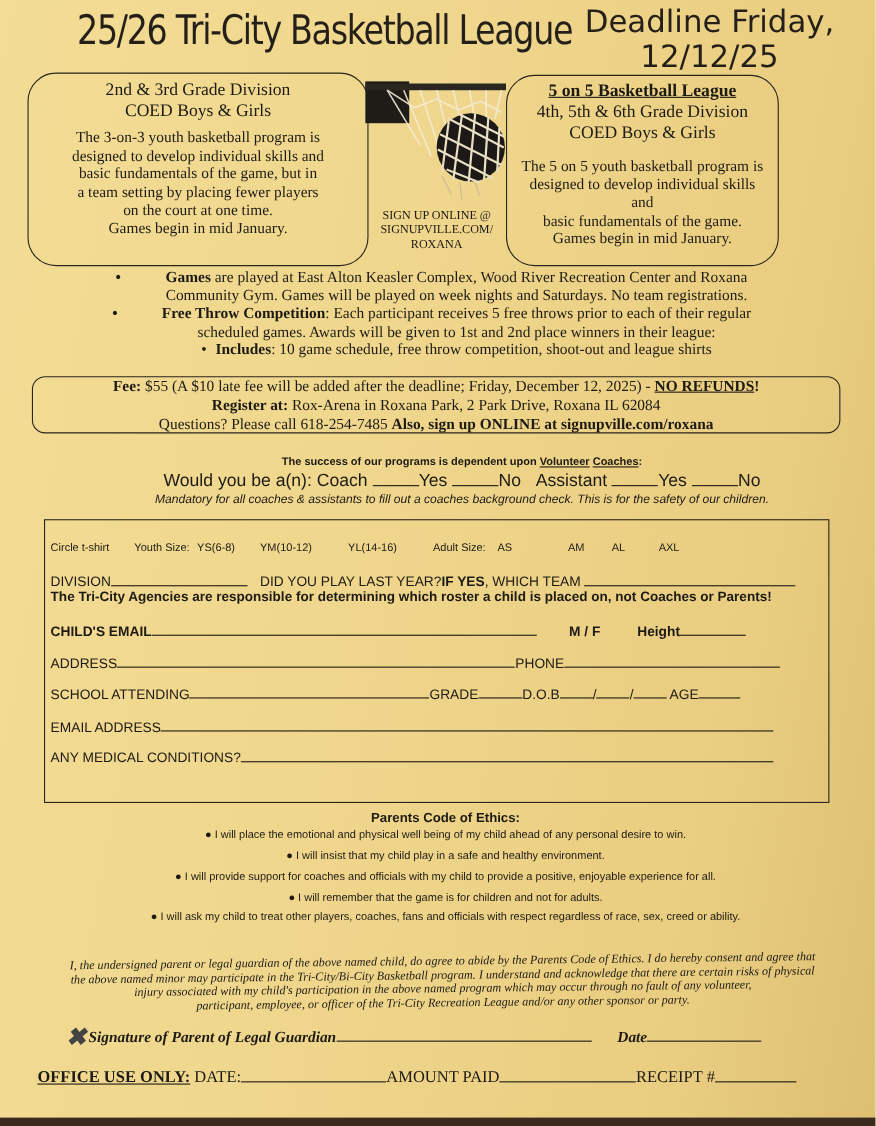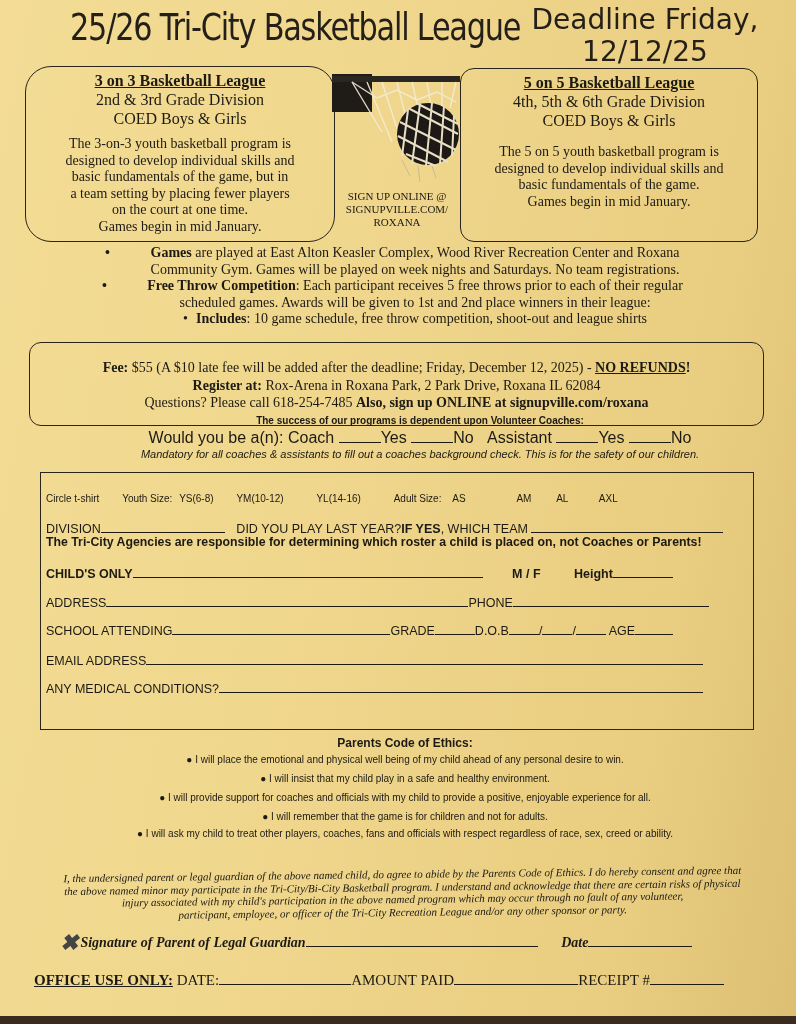--- a/index.html
+++ b/index.html
@@ -17,30 +17,30 @@
   }
   .deadline {
     left:530px; top:4px; width:230px; text-align:center;
     font-family:"DejaVu Sans", sans-serif; font-size:28px; line-height:32px; color:#241f18;
   }
   .box {
     position:absolute; border:1.5px solid #2a251c; border-radius:26px; text-align:center;
     box-sizing:border-box;
   }
   .box3 { left:25px; top:66px; width:310px; height:176px; padding-top:5px; }
-  .box5 { left:460px; top:68px; width:298px; height:174px; padding-top:5px;border-radius:14px; }
+  .box5 { left:460px; top:68px; width:248px; height:174px; padding-top:5px; }
   .box h2 { margin:0; font-size:16px; font-weight:bold; text-decoration:underline; line-height:18px; }
   .box .sub { font-size:16px; line-height:19px; }
   .box p { margin:8px 10px 0; font-size:14px; line-height:16.5px; }
   .hoop { left:332px; top:72px; width:130px; height:112px; }
   .signup { left:336px; top:190px; width:122px; text-align:center; font-size:11px; line-height:13px; }
   .bullets { left:95px; top:245px; width:640px; font-size:14px; line-height:16.5px; }
   .bullets .row { position:relative; text-align:center; }
   .dot { position:absolute; font-weight:bold; }
-  .feebox { left:29px; top:342px; width:735px; height:84px; border:1.5px solid #2a251c; border-radius:12px; text-align:center; font-size:14px; line-height:17.5px; padding-top:16px; box-sizing:border-box; }
+  .feebox { left:29px; top:342px; width:735px; height:52px; border:1.5px solid #2a251c; border-radius:12px; text-align:center; font-size:14px; line-height:17.5px; padding-top:0; box-sizing:border-box; }
   .vol { left:80px; top:413px; width:680px; text-align:center; font-family:"Liberation Sans", sans-serif; }
   .vol .h { font-size:10px; font-weight:bold; line-height:16px; }
   .vol .q { font-size:16px; line-height:18px; }
   .vol .m { font-size:11px; font-style:italic; line-height:14px; }
   .u { text-decoration:underline; }
   .formbox { left:40px; top:472px; width:714px; height:258px; border:1.5px solid #2a251c; box-sizing:border-box; }
   .f { position:absolute; font-family:"Liberation Sans", sans-serif; font-size:12.5px; white-space:nowrap; }
   .line { display:inline-block; border-bottom:1.2px solid #1d1a14; height:11px; vertical-align:baseline; }
   .ethics { left:40px; top:736px; width:730px; text-align:center; font-family:"Liberation Sans", sans-serif; font-size:10px; line-height:13px; }
   .ethics .h { font-size:12px; font-weight:bold; line-height:15px; margin-bottom:2px; }
@@ -54,21 +54,20 @@
 </head>
 <body>
 
 <div class="abs title">25/26 Tri-City Basketball League</div>
 <div class="abs deadline">
   <div>Deadline Friday,</div>
   <div>12/12/25</div>
 </div>
 
 <div class="box box3">
-  <h2>3 on 3 Basketball League</h2>
   <div class="sub">2nd &amp; 3rd Grade Division</div>
   <div class="sub">COED Boys &amp; Girls</div>
   <p>
     <span>The 3-on-3 youth basketball program is</span><br>
     <span>designed to develop individual skills and</span><br>
     <span>basic fundamentals of the game, but in</span><br>
     <span>a team setting by placing fewer players</span><br>
     <span>on the court at one time.</span><br>
     <span>Games begin in mid January.</span>
   </p>
@@ -167,21 +166,21 @@
   </div>
 
   <div class="f" style="left:5px; top:48px;">
     <span>DIVISION</span><span class="line" style="width:124px"></span>
     <span style="margin-left:8px">DID YOU PLAY LAST YEAR?</span><b>IF YES</b><span>, WHICH TEAM</span>
     <span class="line" style="width:192px"></span>
   </div>
   <div class="f" style="left:5px; top:62px; font-weight:bold; font-size:12.3px;">The Tri-City Agencies are responsible for determining which roster a child is placed on, not Coaches or Parents!</div>
 
   <div class="f" style="left:5px; top:93px; font-weight:bold;">
-    <span>CHILD'S ONLY</span><span class="line" style="width:350px"></span>
+    <span>CHILD'S EMAIL</span><span class="line" style="width:350px"></span>
     <span style="margin-left:26px">M / F</span>
     <span style="margin-left:30px">Height</span><span class="line" style="width:60px"></span>
   </div>
 
   <div class="f" style="left:5px; top:122px;">
     <span>ADDRESS</span><span class="line" style="width:362px"></span><span>PHONE</span><span class="line" style="width:196px"></span>
   </div>
 
   <div class="f" style="left:5px; top:150px;">
     <span>SCHOOL ATTENDING</span><span class="line" style="width:218px"></span><span>GRADE</span><span class="line" style="width:40px"></span><span>D.O.B</span><span class="line" style="width:30px"></span><span>/</span><span class="line" style="width:30px"></span><span>/</span><span class="line" style="width:30px"></span>

